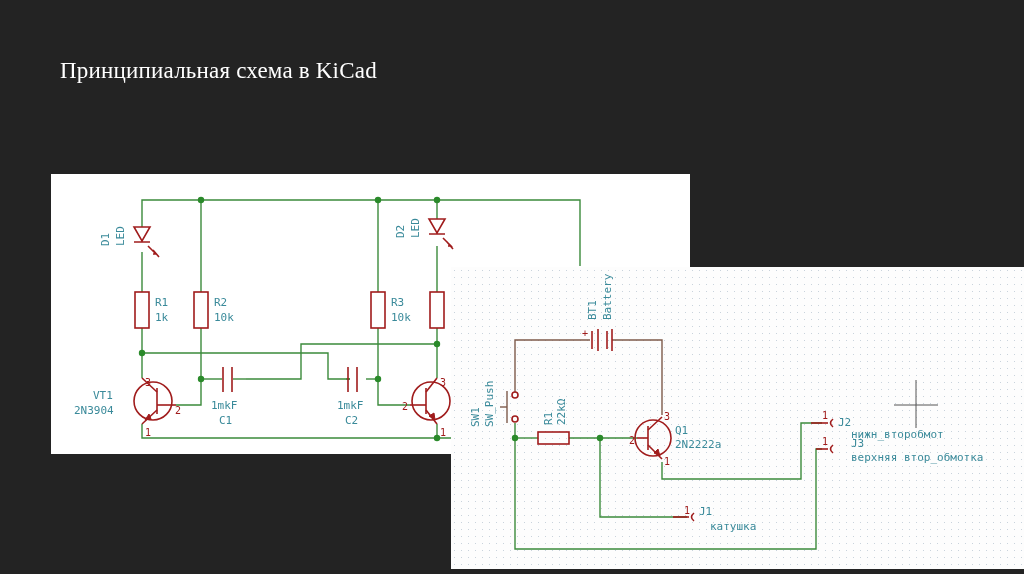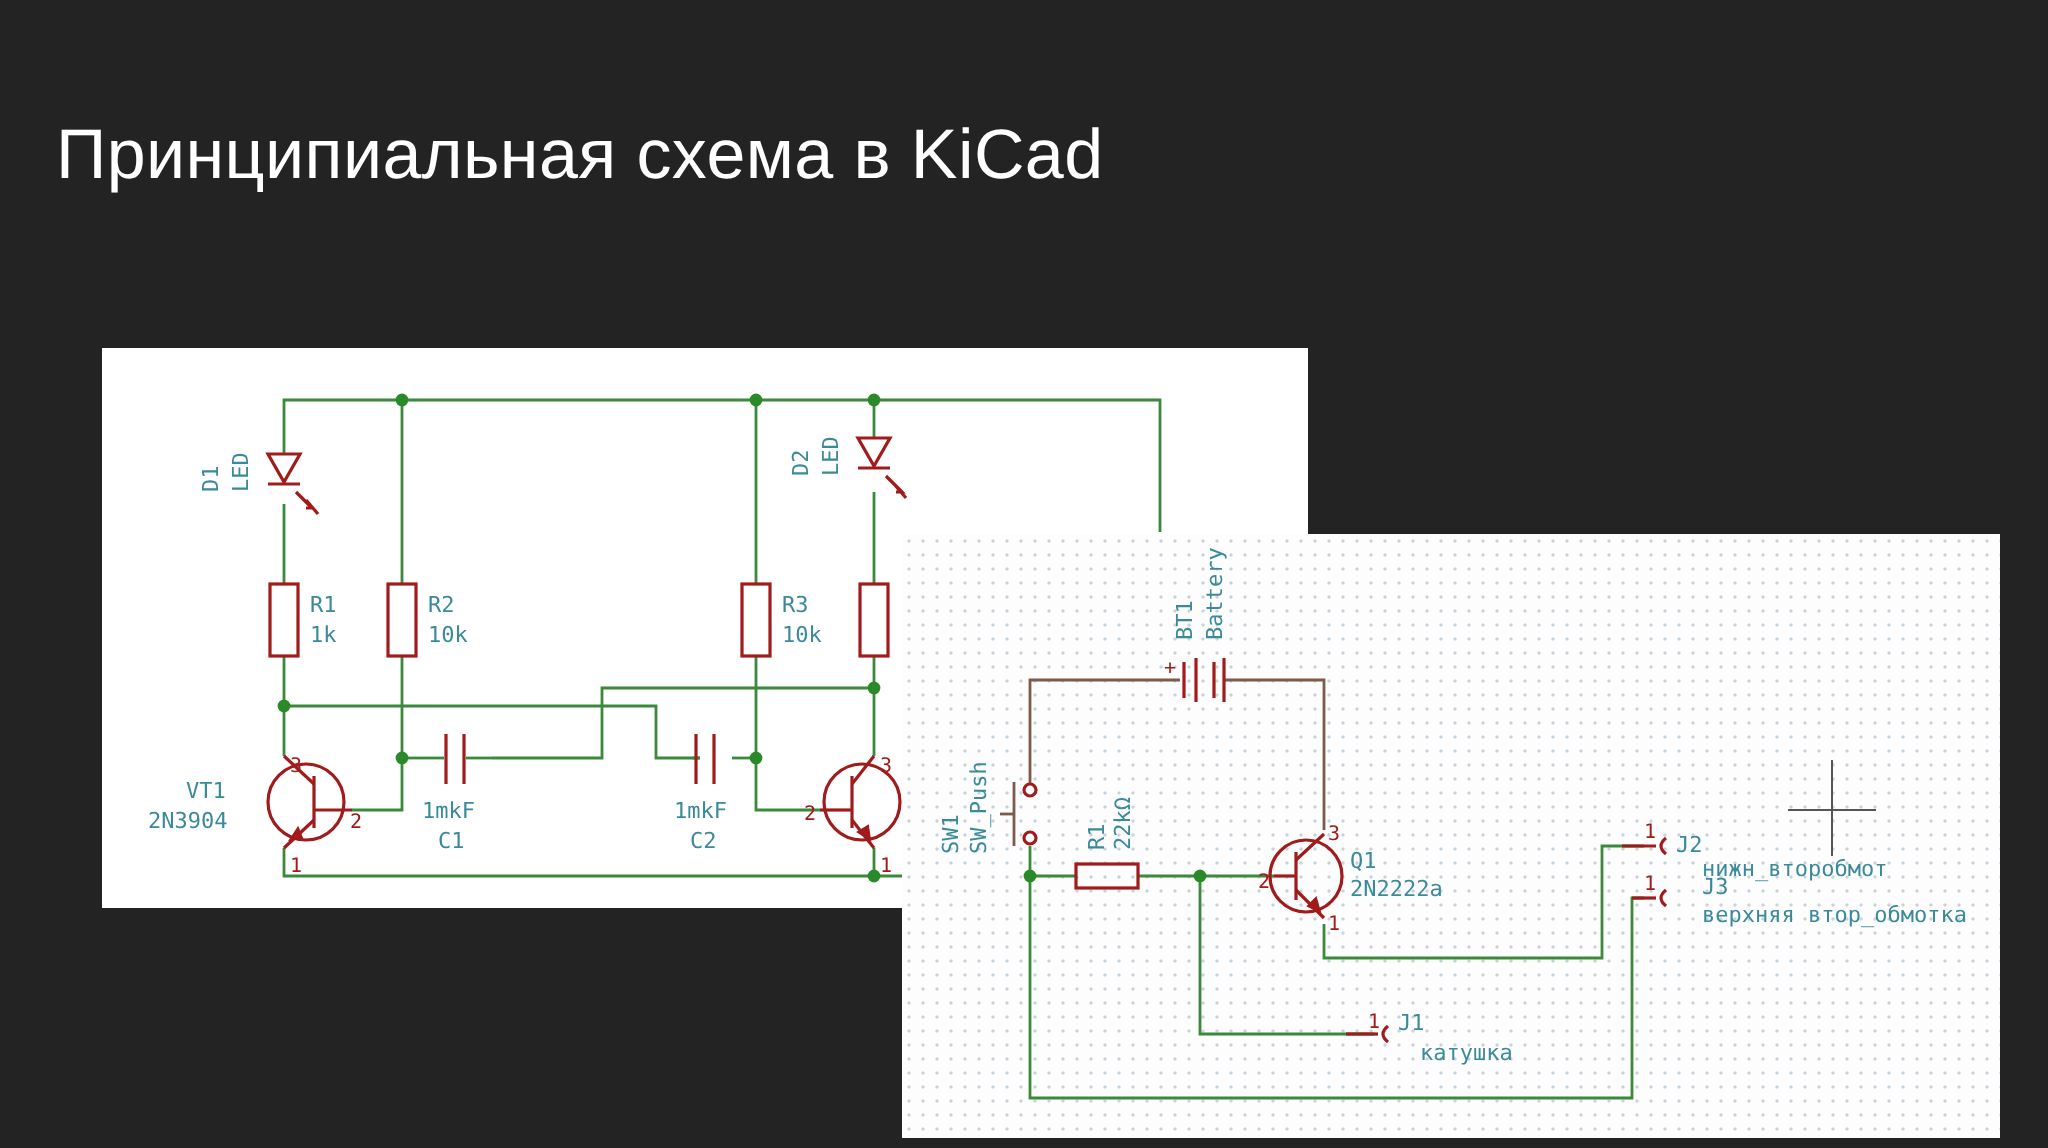--- a/index.html
+++ b/index.html
@@ -3,27 +3,27 @@
 <meta charset="utf-8">
 <style>
   html, body { margin: 0; padding: 0; }
   body {
     width: 1024px; height: 574px; overflow: hidden;
     background: #232323;
     position: relative;
     font-family: "Liberation Sans", sans-serif;
   }
   .slide-title {
-    position: absolute; left: 28px; top: 58px;
-    color: #ffffff; font-size: 35px; font-weight: normal;
+    position: absolute; left: 60px; top: 58px;
+    color: #ffffff; font-size: 23px; font-weight: normal;
     letter-spacing: 0.2px;
-    font-family: Liberation Sans, sans-serif;
+    font-family: Liberation Serif, serif;
   }
   .panel {
-    position: absolute; background: #ffffff; overflow: hidden;
+    position: absolute; background: #ffffff; overflow: hidden; padding-left: 36px;
   }
   #panel-a { left: 51px; top: 174px; width: 603px; height: 280px; }
   #panel-b {
     left: 451px; top: 267px; width: 549px; height: 302px;
     background-color: #fdfdfd;
     background-image: radial-gradient(circle, #c9d3dc 0.7px, transparent 0.9px);
     background-size: 7px 7px;
   }
   svg { position: absolute; left: 0; top: 0; }
   .w { stroke: #3b8a3b; stroke-width: 1.4; fill: none; }

